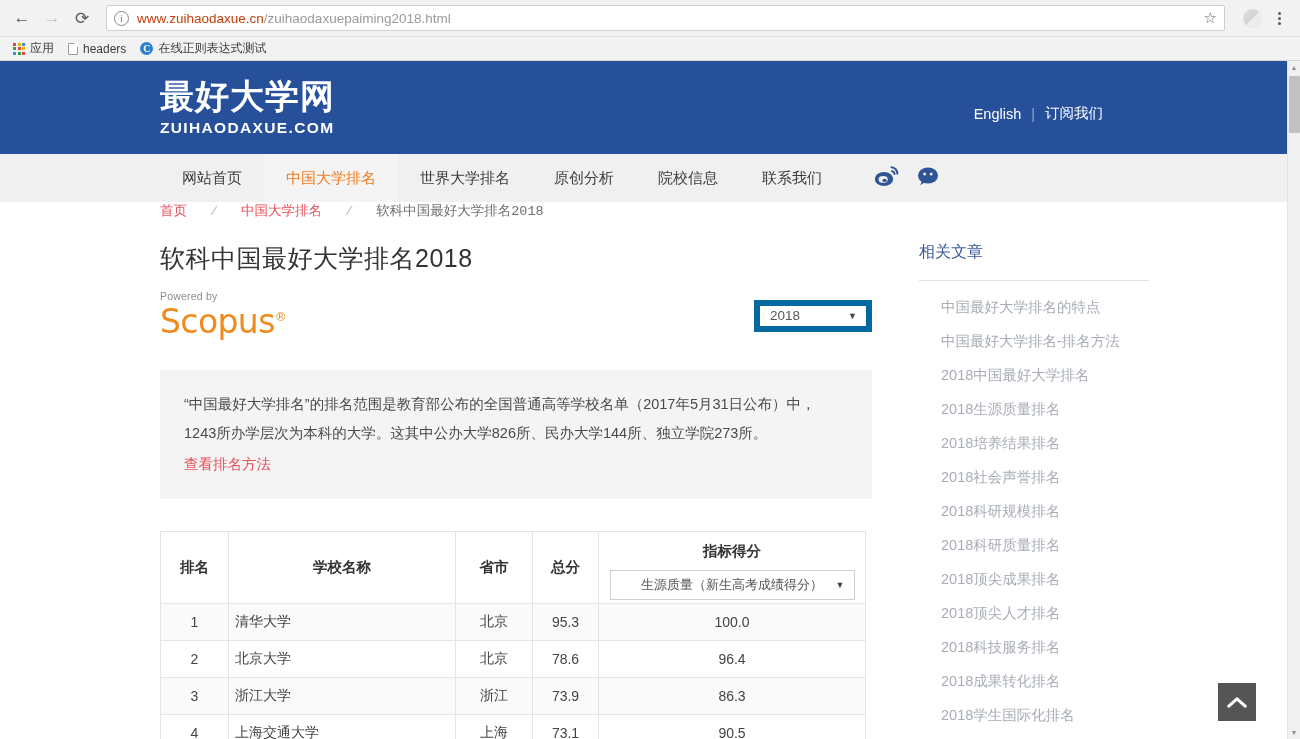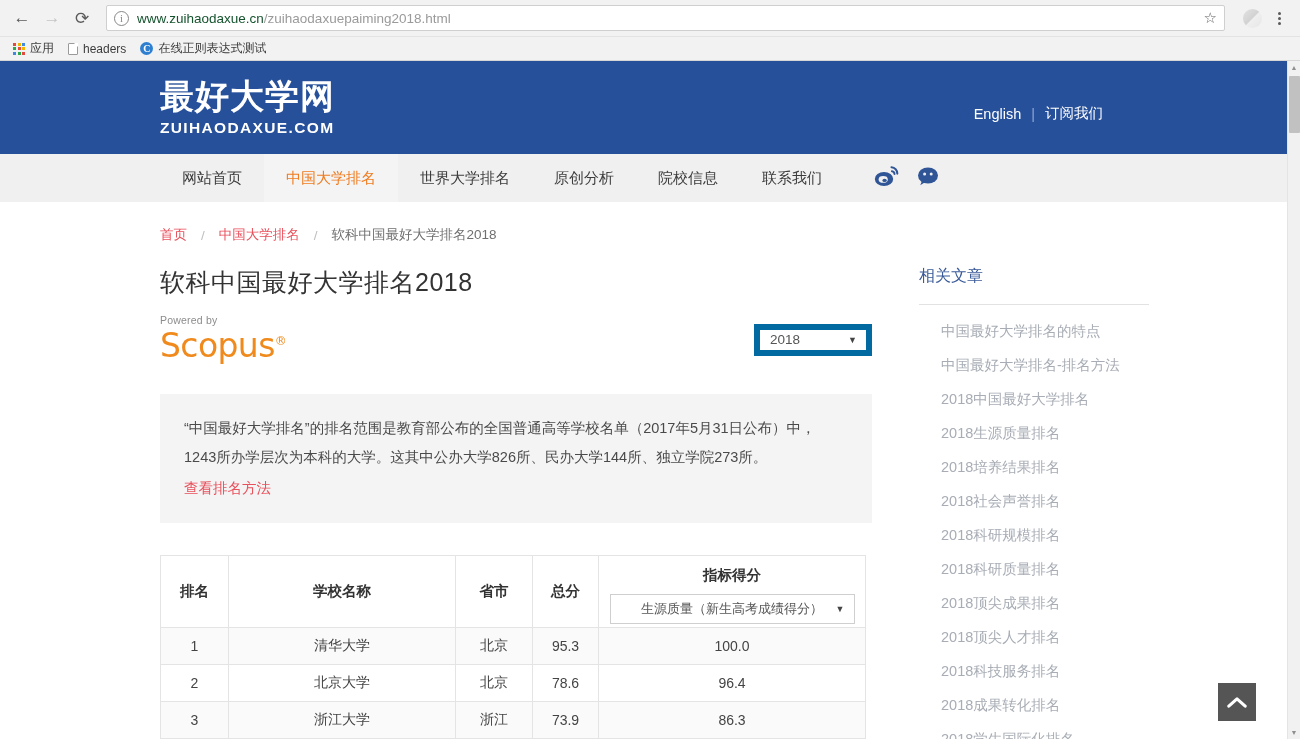--- a/index.html
+++ b/index.html
@@ -56,21 +56,21 @@
     font-family: "Liberation Serif", serif;
     flex: 0 0 auto;
     margin-right: 8px;
   }
   #url-text {
     font-size: 13.5px;
     color: #9a9a9a;
     white-space: nowrap;
     overflow: hidden;
   }
-  #url-text .host { color: #14532d; }
+  #url-text .host { color: #c2410c; }
   #star-icon { font-size: 15px; color: #666; margin-left: 6px; }
   #profile-icon {
     width: 19px; height: 19px;
     border-radius: 50%;
     background: linear-gradient(135deg,#e2e2e2 0%,#d2d2d2 48%,#efefef 52%,#e6e6e6 100%);
     margin: 0 8px 0 12px;
     flex: 0 0 auto;
   }
   #menu-icon {
     width: 18px;
@@ -198,24 +198,23 @@
     background: #f4f4f4;
   }
   #social-icons {
     display: flex; align-items: center; gap: 16px;
     margin-left: 30px;
   }
 
   
   #breadcrumb {
     margin: 0 0 0 160px;
-    padding-top: 24px;
     font-size: 13.5px;
     color: #888;
-    display: flex; align-items: center; gap: 14px;
+    display: flex; align-items: center; gap: 23px; font-family: Liberation Mono, monospace;
   }
   #breadcrumb .crumb-link { color: #e8505b; }
   #breadcrumb .crumb-sep { color: #bfbfbf; }
   #breadcrumb .crumb-current { color: #6f6f6f; }
 
   
   #content {
     display: flex;
     margin-left: 160px;
     margin-top: 22px;
@@ -325,21 +324,21 @@
     color: #555;
     display: flex; align-items: center; justify-content: center;
     position: relative;
   }
   #metric-select .caret {
     position: absolute; right: 9px; top: 50%;
     transform: translateY(-50%);
     font-size: 9px; color: #444;
   }
   #rank-table tbody td { height: 37px; padding: 0 6px; }
-  #rank-table tbody td.name-cell { text-align: center; }
+  #rank-table tbody td.name-cell { text-align: left; }
   #rank-table tbody tr.odd td { background: #fafafa; }
   #rank-table tbody tr.even td { background: #ffffff; }
 
   
   #side-title {
     font-size: 16px;
     color: #3a5a98;
     font-weight: normal;
     margin: 0;
     padding-bottom: 17px;

